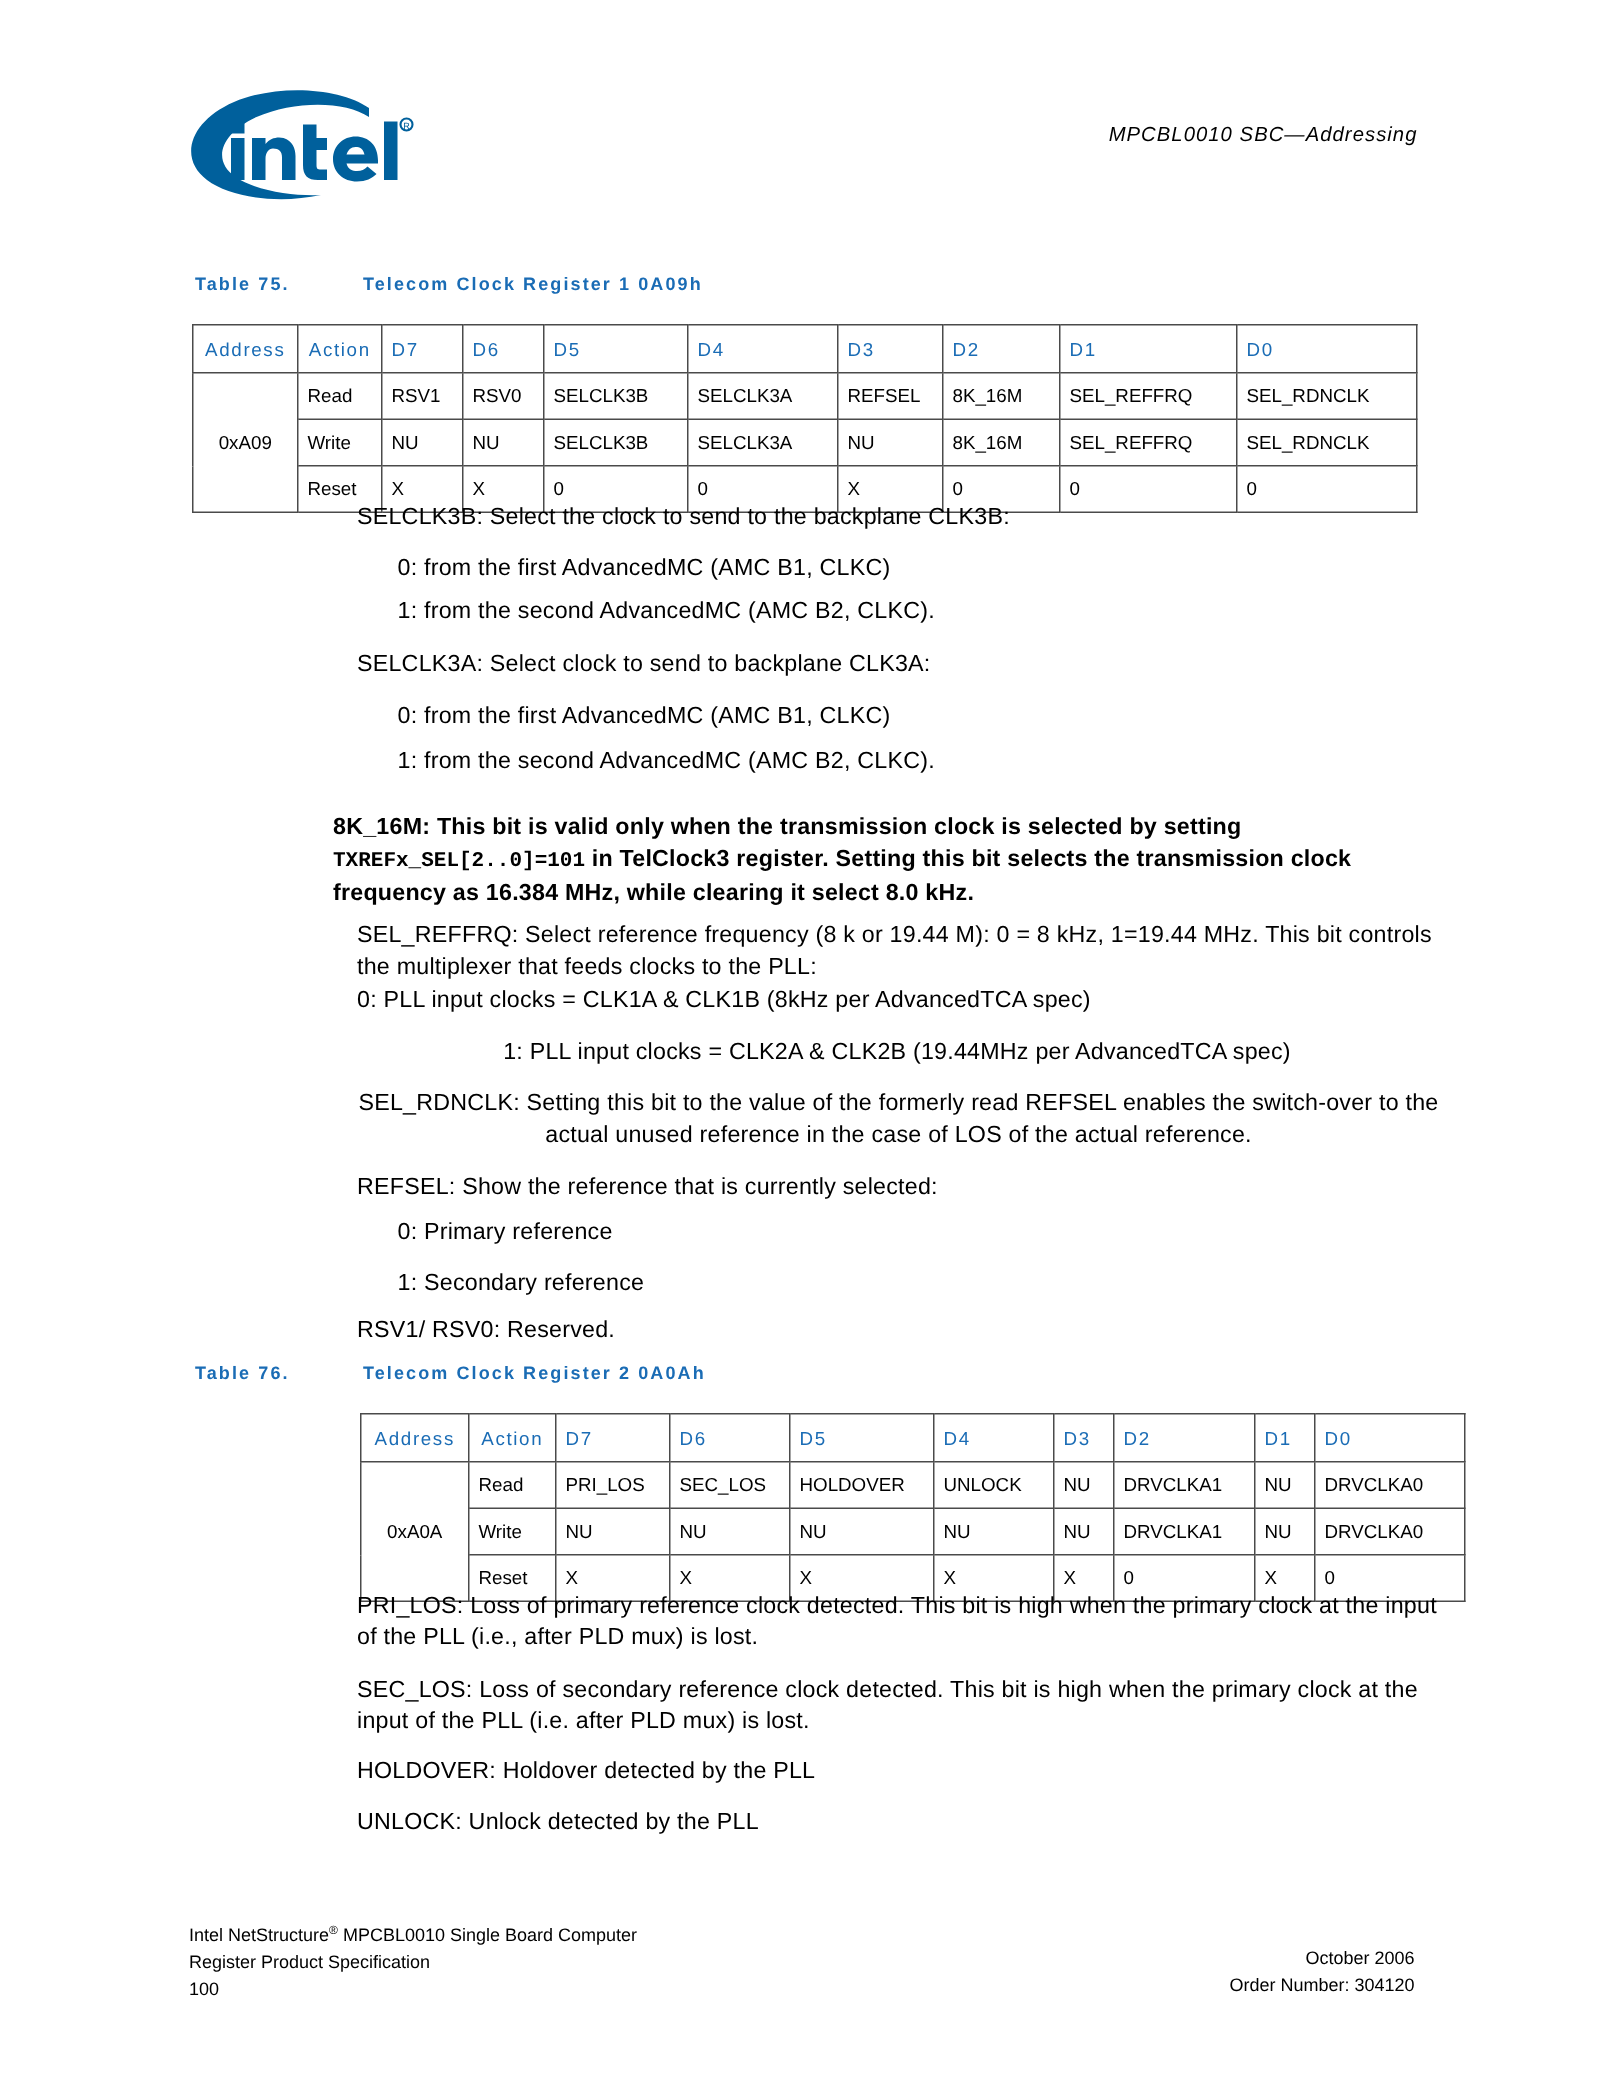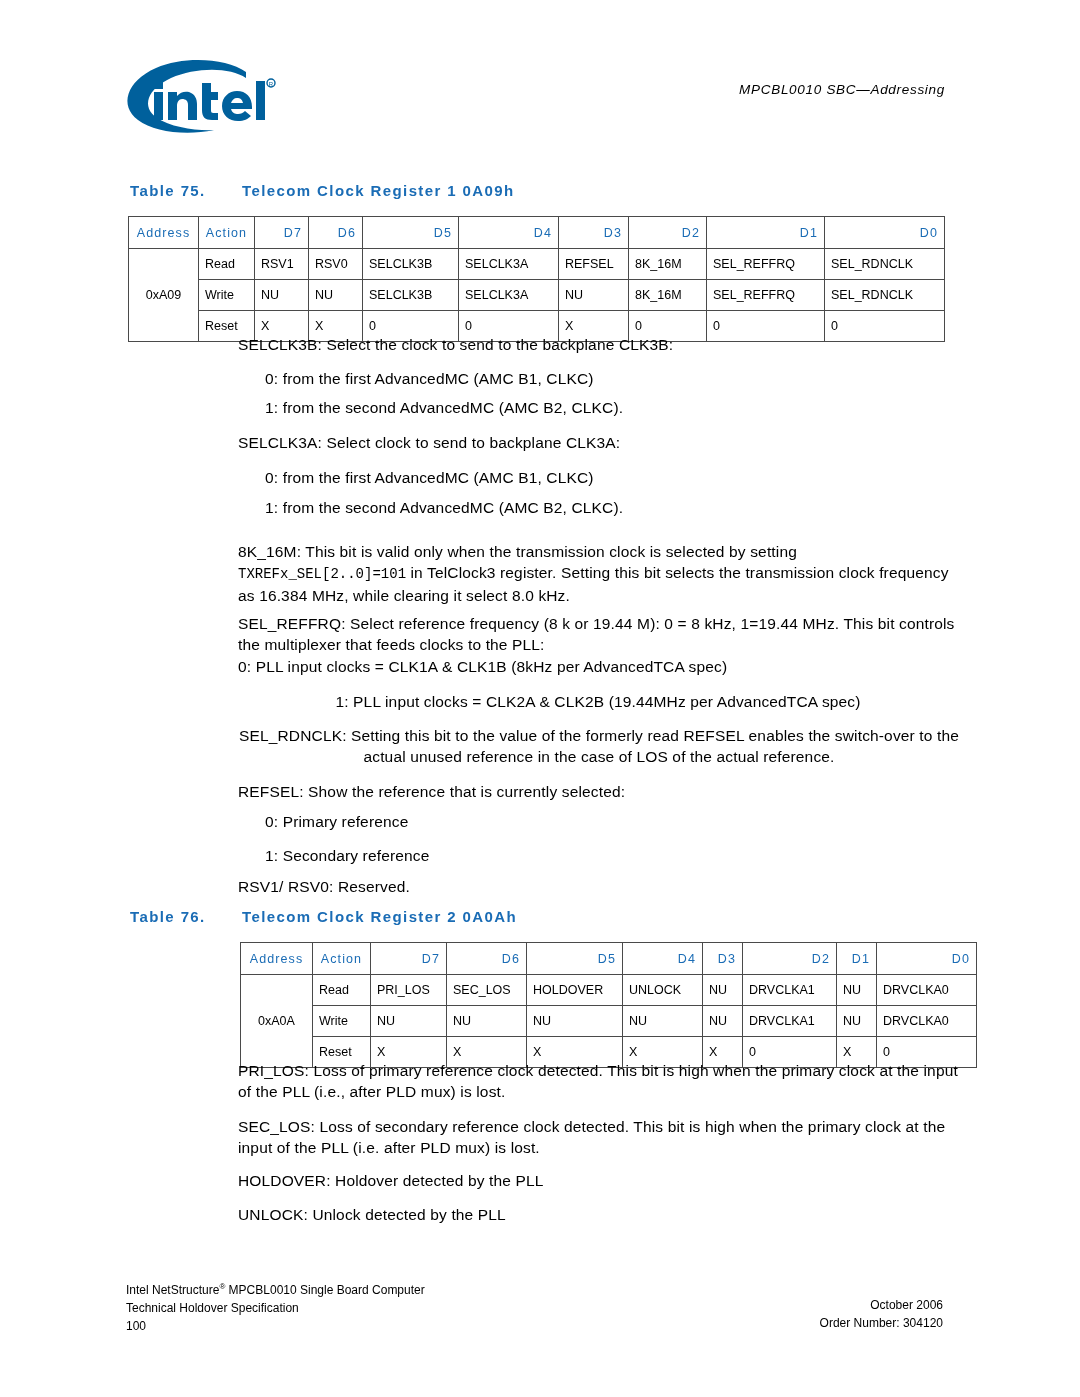--- a/index.html
+++ b/index.html
@@ -38,21 +38,21 @@
     font-size: 13.5px;
     letter-spacing: 0.7px;
     color: #000;
     white-space: nowrap;
   }
 
   
   .table-caption {
     position: absolute;
     color: #1a6cb5;
-    font-size: 15px;
+    font-size: 12px;
     font-weight: bold;
     letter-spacing: 1.4px;
     white-space: nowrap;
   }
   .table-caption .cap-num {
     display: inline-block;
     width: 112px;
   }
 
   
@@ -66,21 +66,21 @@
     border: 1px solid #4a4a4a;
     padding: 0 6px;
     font-weight: normal;
     text-align: left;
     vertical-align: middle;
     white-space: nowrap;
     overflow: hidden;
   }
   .reg-table thead td {
     color: #1a6cb5;
-    text-align: right;
+    text-align: left;
     letter-spacing: 1.1px;
     height: 31px;
     font-size: 12.5px;
   }
   .reg-table thead td.col-address,
   .reg-table thead td.col-action {
     text-align: center;
   }
   .reg-table tbody td {
     color: #000000;
@@ -242,21 +242,21 @@
 <div class="body-para" style="left:265px; top:368px; width:700px;">0: from the first AdvancedMC (AMC B1, CLKC)</div>
 
 <div class="body-para" style="left:265px; top:397px; width:700px;">1: from the second AdvancedMC (AMC B2, CLKC).</div>
 
 <div class="body-para" style="left:238px; top:432px; width:720px;">SELCLK3A: Select clock to send to backplane CLK3A:</div>
 
 <div class="body-para" style="left:265px; top:467px; width:700px;">0: from the first AdvancedMC (AMC B1, CLKC)</div>
 
 <div class="body-para" style="left:265px; top:497px; width:700px;">1: from the second AdvancedMC (AMC B2, CLKC).</div>
 
-<div class="body-para" style="left:238px; top:541px; width:714px;">
+<div class="body-para" style="left:222px; top:541px; width:714px;font-weight:bold;">
   <span>8K_16M: This bit is valid only when the transmission clock is selected by setting </span><span class="code">TXREFx_SEL[2..0]=101</span><span> in TelClock3 register. Setting this bit selects the transmission clock frequency as 16.384 MHz, while clearing it select 8.0 kHz.</span>
 </div>
 
 <div class="body-para" style="left:238px; top:613px; width:722px;">SEL_REFFRQ: Select reference frequency (8 k or 19.44 M): 0 = 8 kHz, 1=19.44 MHz. This bit controls the multiplexer that feeds clocks to the PLL:</div>
 
 <div class="body-para" style="left:238px; top:656px; width:720px;">0: PLL input clocks = CLK1A &amp; CLK1B (8kHz per AdvancedTCA spec)</div>
 
 <div class="body-para" style="left:238px; top:691px; width:720px;text-align:center;">1: PLL input clocks = CLK2A &amp; CLK2B (19.44MHz per AdvancedTCA spec)</div>
 
 <div class="body-para" style="left:238px; top:725px; width:722px;text-align:center;">SEL_RDNCLK: Setting this bit to the value of the formerly read REFSEL enables the switch-over to the actual unused reference in the case of LOS of the actual reference.</div>
@@ -342,20 +342,20 @@
 
 <div class="body-para" style="left:238px; top:1116px; width:722px;">SEC_LOS: Loss of secondary reference clock detected. This bit is high when the primary clock at the input of the PLL (i.e. after PLD mux) is lost.</div>
 
 <div class="body-para" style="left:238px; top:1170px; width:722px;">HOLDOVER: Holdover detected by the PLL</div>
 
 <div class="body-para" style="left:238px; top:1204px; width:722px;">UNLOCK: Unlock detected by the PLL</div>
 
 <div class="page-footer">
   <div class="footer-left">
     <div><span>Intel NetStructure</span><sup class="reg-mark">®</sup><span> MPCBL0010 Single Board Computer</span></div>
-    <div>Technical Holdover Specification</div>
+    <div>Register Product Specification</div>
     <div>100</div>
   </div>
   <div class="footer-right">
     <div>October 2006</div>
     <div>Order Number: 304120</div>
   </div>
 </div>
 
 </body></html>

